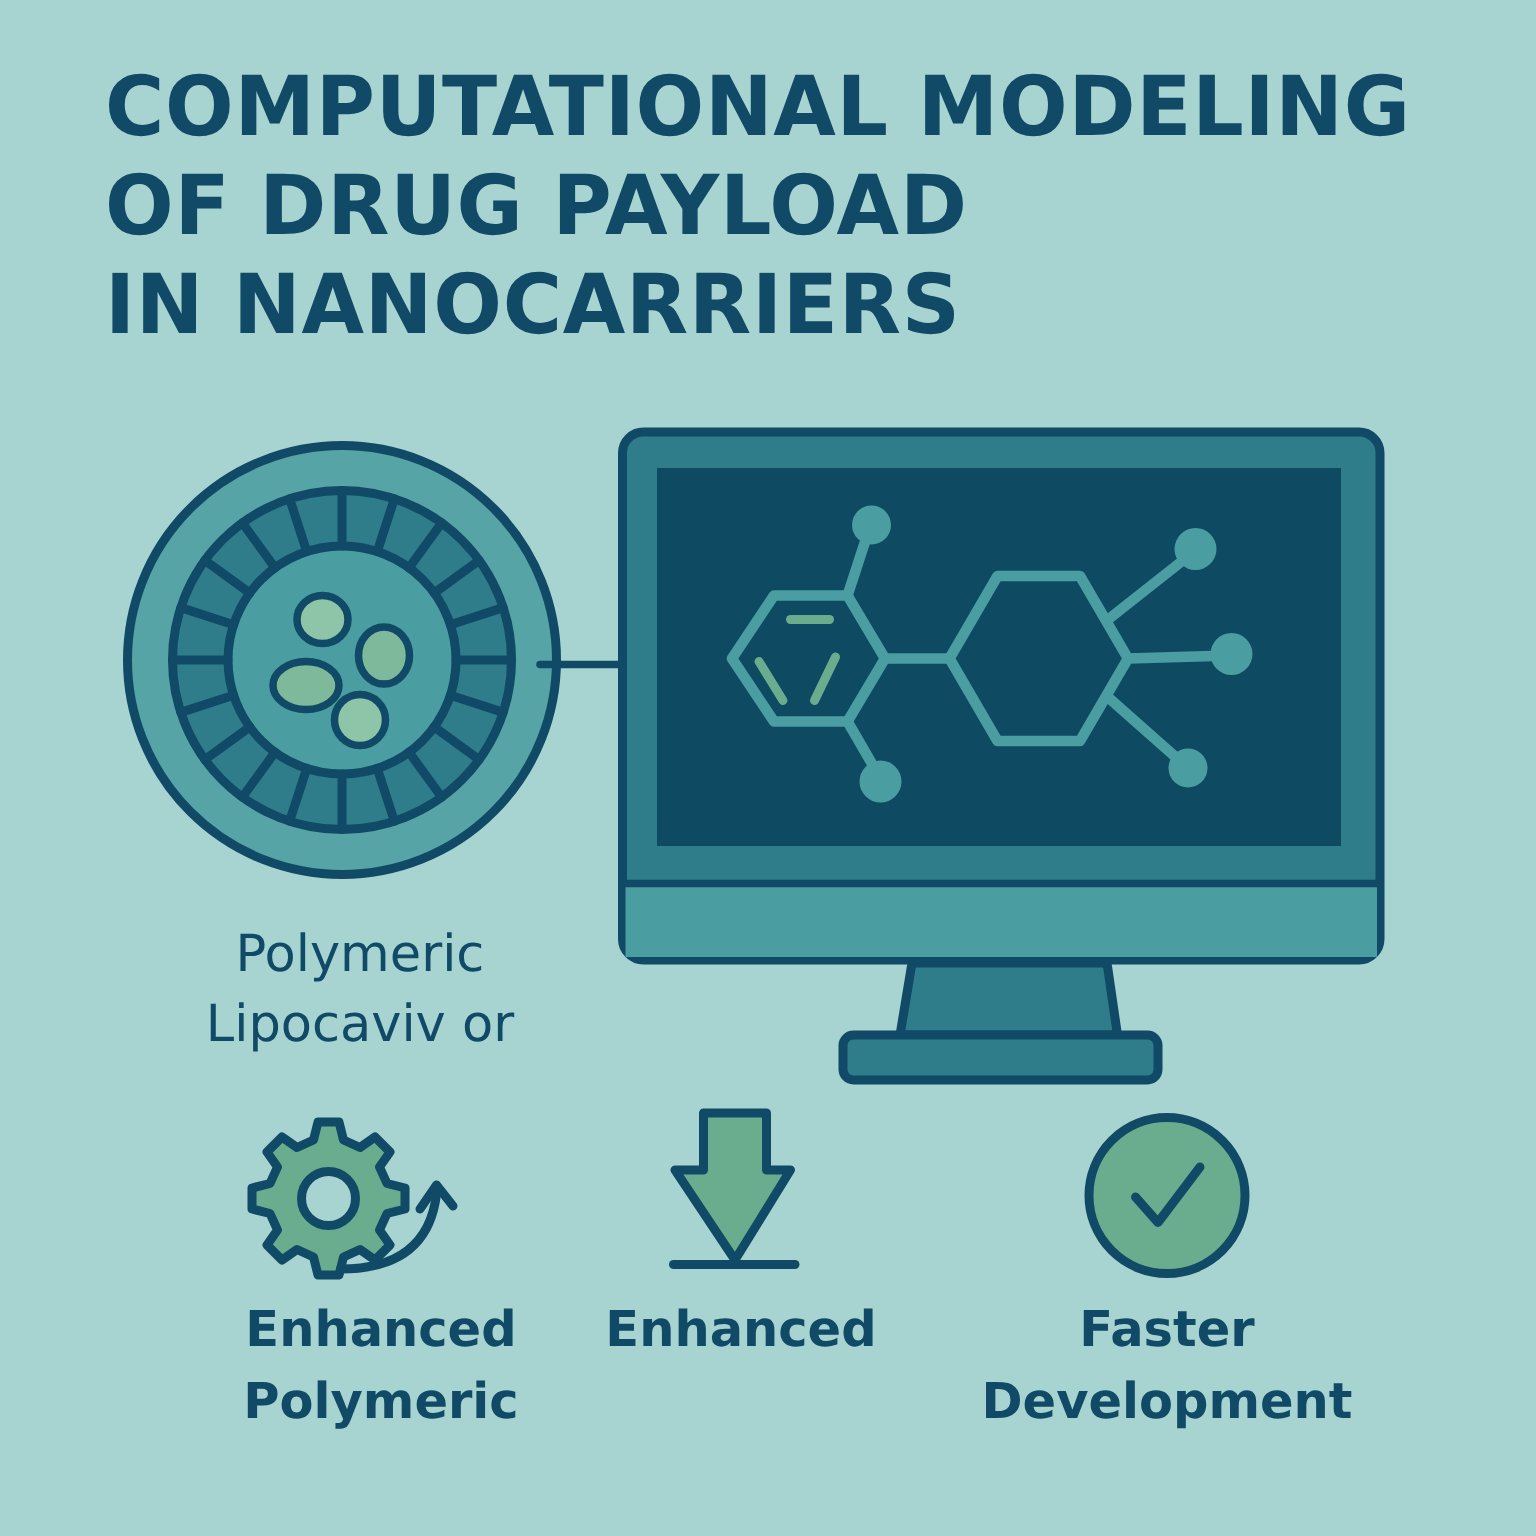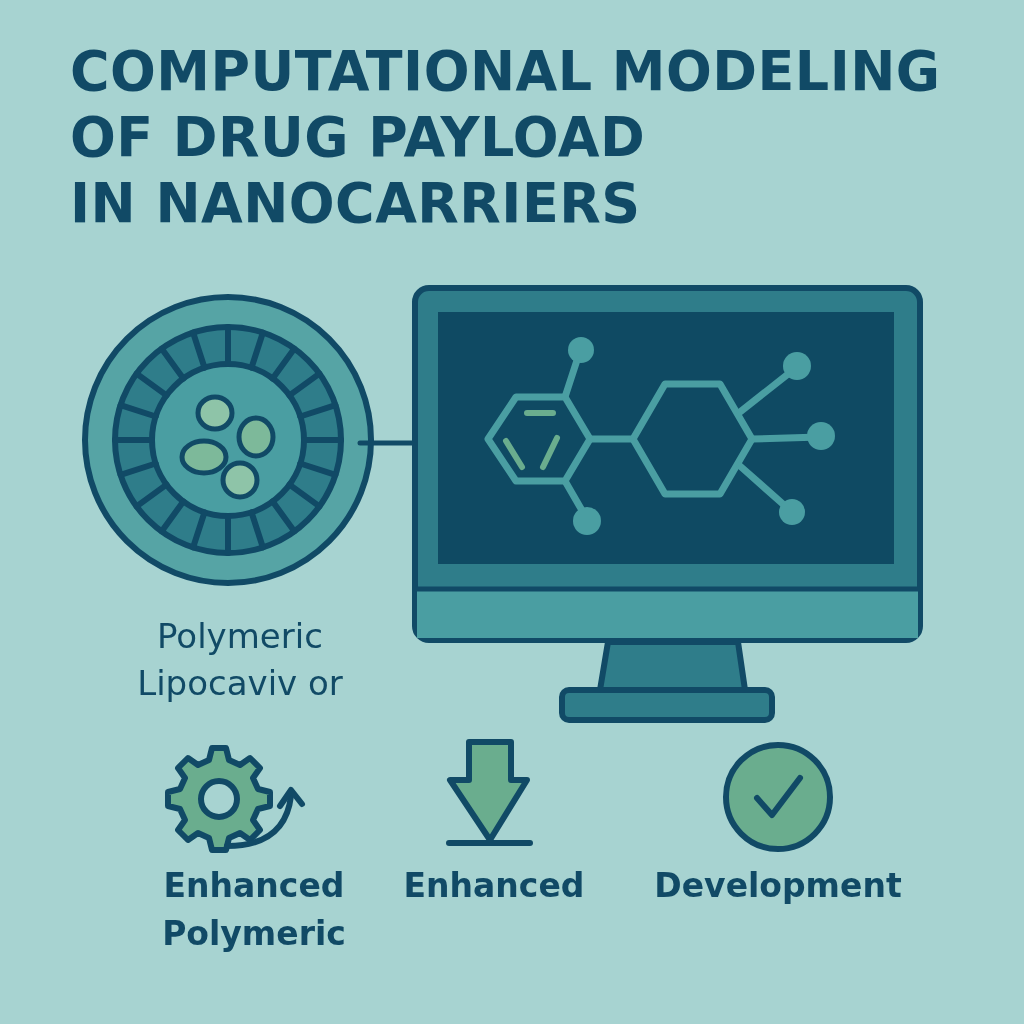--- a/index.html
+++ b/index.html
@@ -139,14 +139,15 @@
 </div>
 
 <div class="benefit-label" style="left:114px;">
   <span>Enhanced</span>
   <span>Polymeric</span>
 </div>
 <div class="benefit-label" style="left:354px;">
   <span>Enhanced</span>
 </div>
 <div class="benefit-label" style="left:638px;">
+  <span>Faster</span>
   <span>Development</span>
 </div>
 
 </body></html>

